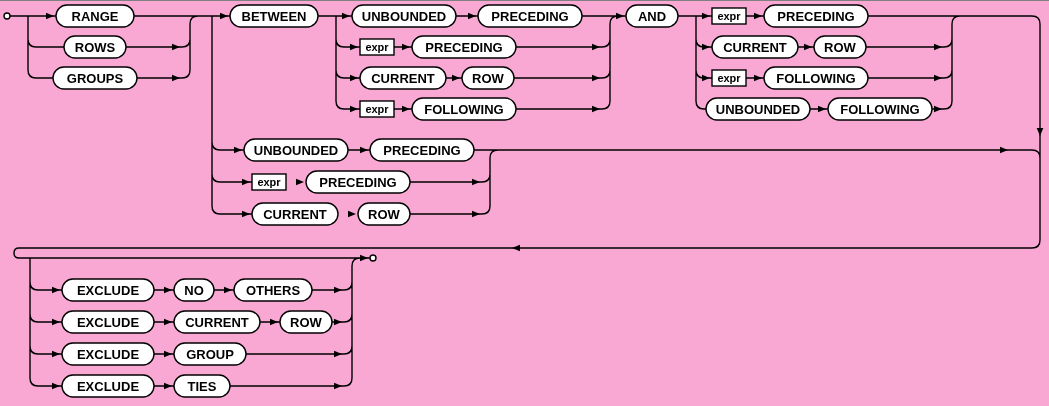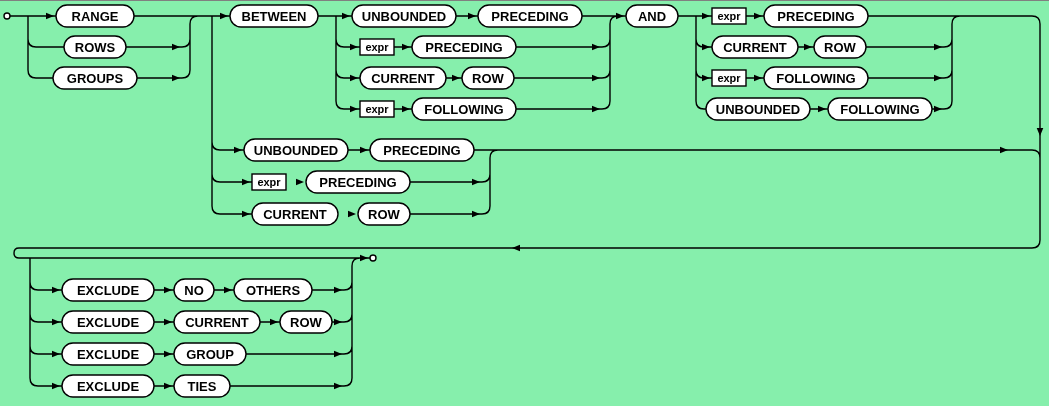--- a/index.html
+++ b/index.html
@@ -1,16 +1,16 @@
 <!DOCTYPE html>
 <html><head>
 <meta charset="utf-8">
 <style>
   html,body{margin:0;padding:0;background:#fff;}
-  .canvas{position:relative;width:1049px;height:406px;background:#86efac;overflow:hidden;}
+  .canvas{position:relative;width:1049px;height:406px;background:#f9a8d4;overflow:hidden;}
   svg{display:block;}
   .track{fill:none;stroke:#000;stroke-width:1.4;}
   .arrows{fill:#000;stroke:none;}
   .pill{fill:#fff;stroke:#000;stroke-width:1.4;}
   .nonterm{fill:#fff;stroke:#000;stroke-width:1.4;}
   .terminal{fill:#fff;stroke:#000;stroke-width:1.4;}
   .kw{font-family:"Liberation Sans",sans-serif;font-weight:bold;font-size:13px;text-anchor:middle;fill:#000;}
   .ex{font-family:"Liberation Sans",sans-serif;font-weight:bold;font-size:11px;text-anchor:middle;fill:#000;}
   .border-top{stroke:#808080;stroke-width:1;}
 </style>

